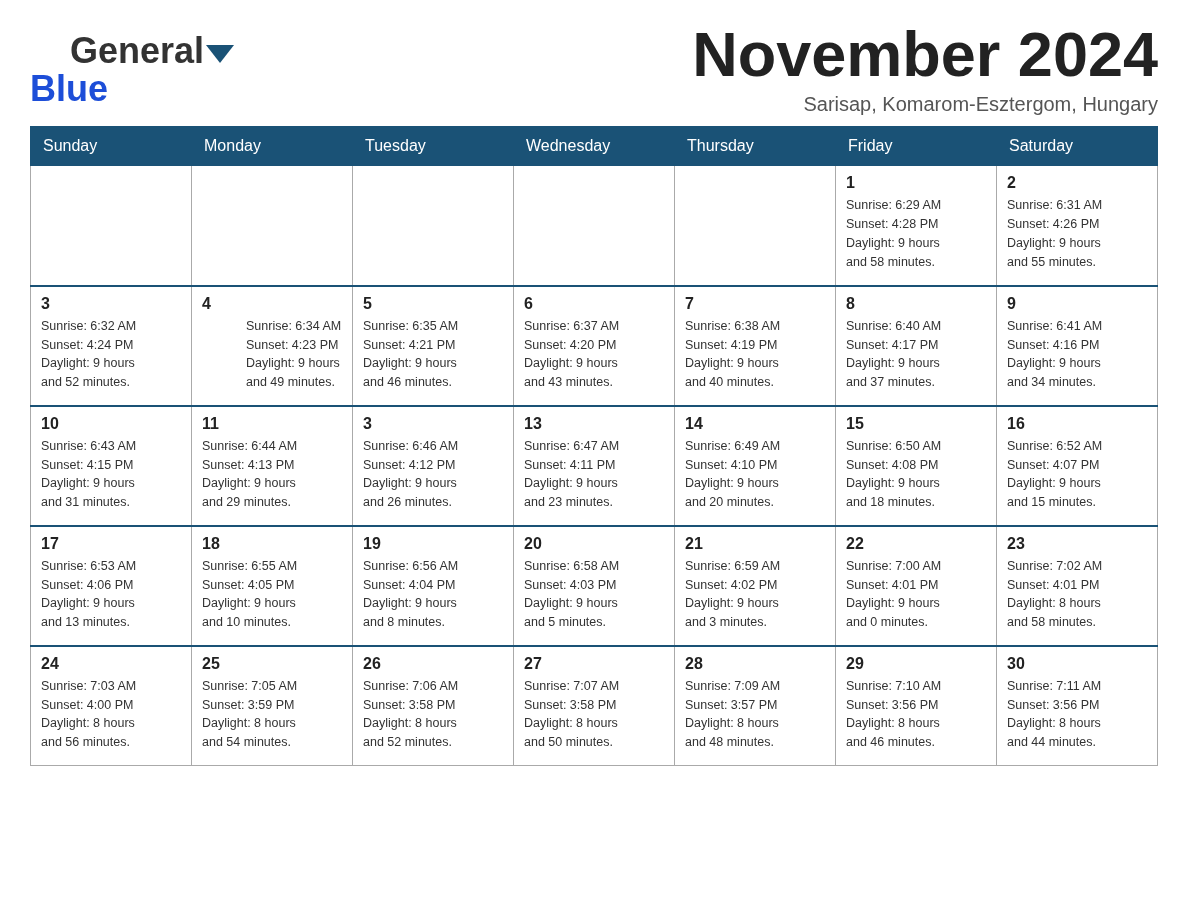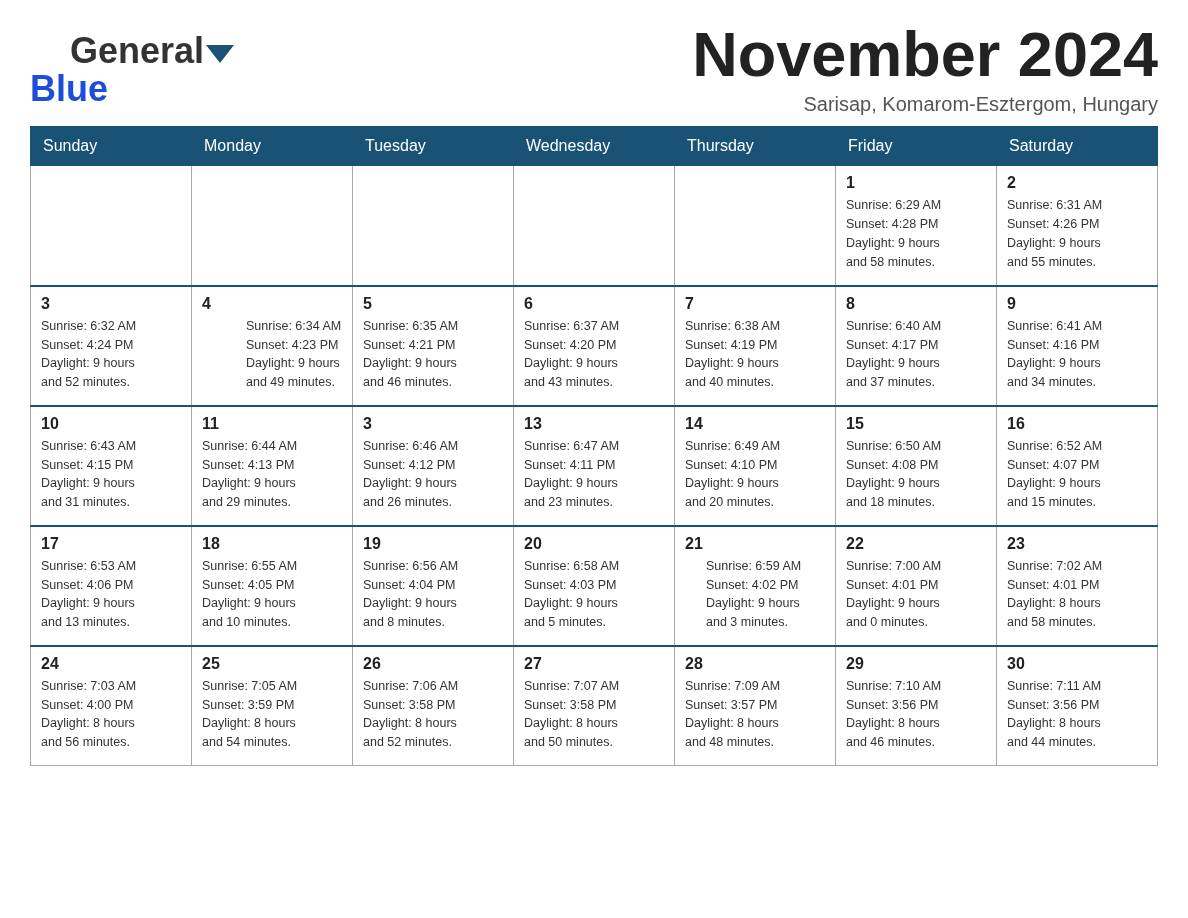--- a/index.html
+++ b/index.html
@@ -277,21 +277,21 @@
         </td>
         <td>
           <div class="day-number">20</div>
           <div class="day-info" style="white-space: pre-line;">Sunrise: 6:58 AM
 Sunset: 4:03 PM
 Daylight: 9 hours
 and 5 minutes.</div>
         </td>
         <td>
           <div class="day-number">21</div>
-          <div class="day-info" style="white-space: pre-line; margin-left: 21px;">Sunrise: 6:59 AM
+          <div class="day-info" style="white-space: pre-line;">Sunrise: 6:59 AM
 Sunset: 4:02 PM
 Daylight: 9 hours
 and 3 minutes.</div>
         </td>
         <td>
           <div class="day-number">22</div>
           <div class="day-info" style="white-space: pre-line;">Sunrise: 7:00 AM
 Sunset: 4:01 PM
 Daylight: 9 hours
 and 0 minutes.</div>

